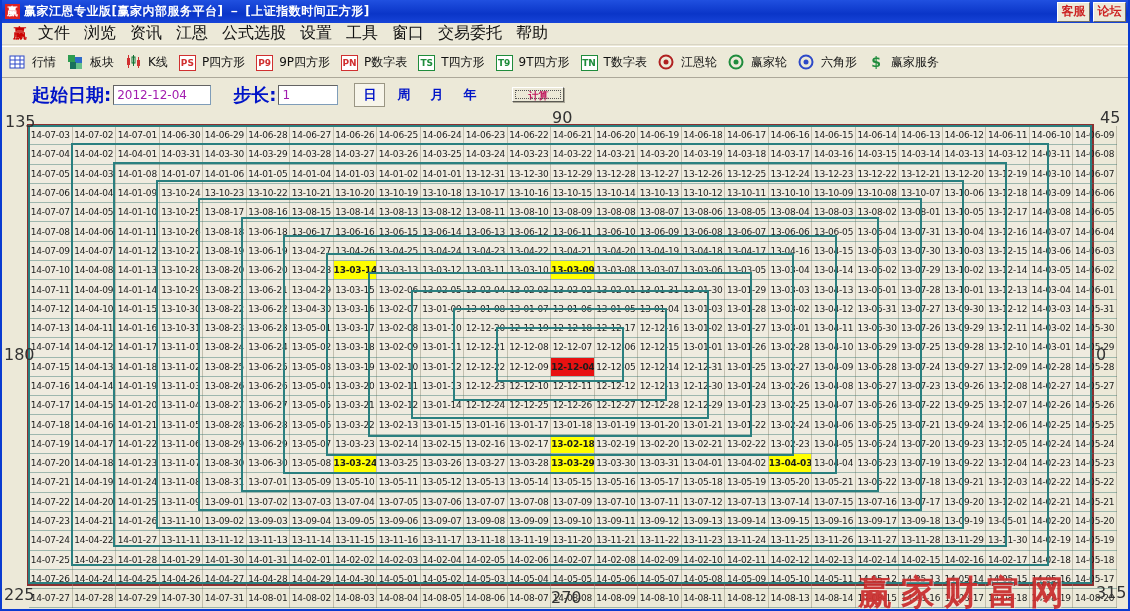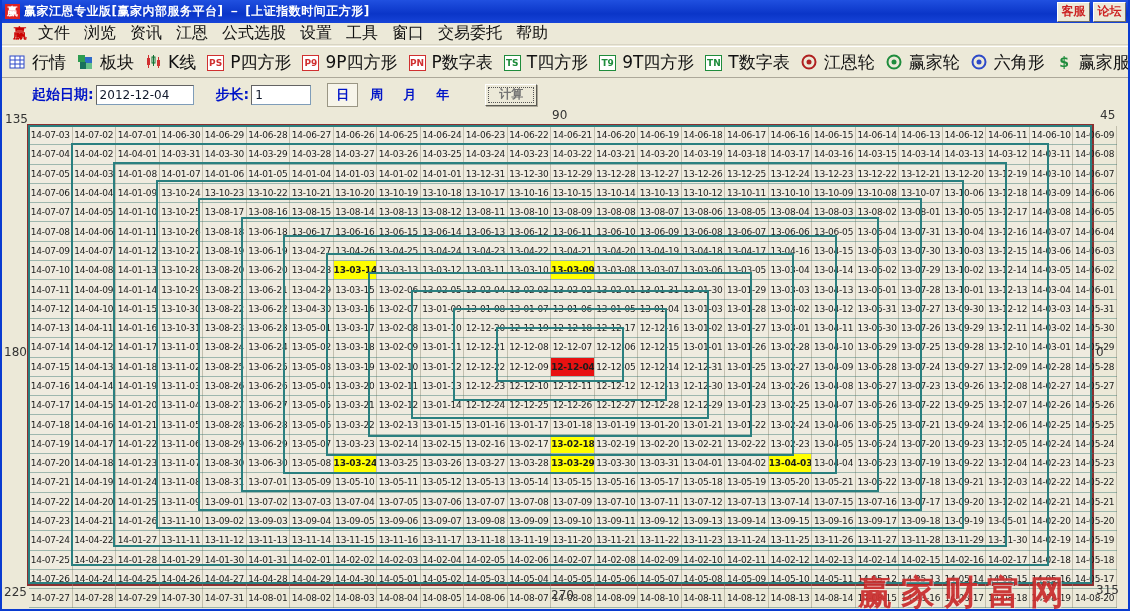--- a/index.html
+++ b/index.html
@@ -23,48 +23,48 @@
   .menubar{position:absolute;left:0;top:23px;width:100%;height:22px;background:#ece9d8;
     border-bottom:1px solid #d8d4c4;display:flex;align-items:center;padding-left:4px;box-sizing:border-box;}
   .menu-item{font-size:16px;color:#111;padding:2px 7px;white-space:nowrap;}
   .menu-item.brand{color:#c00;font-weight:bold;font-size:14px;padding-right:4px;}
   
   .toolbar{position:absolute;left:0;top:46px;width:100%;height:32px;background:#ece9d8;
     border-top:1px solid #fff;border-bottom:1px solid #aca899;display:flex;align-items:center;
     padding-left:5px;box-sizing:border-box;}
   .tool{display:flex;align-items:center;margin-right:7px;padding:1px 2px;}
   .tool .ic{width:17px;height:16px;margin-right:6px;flex:0 0 auto;position:relative;}
-  .tool .lbl{font-size:17px;color:#111;white-space:nowrap;}
+  .tool .lbl{font-size:12px;color:#111;white-space:nowrap;}
   .badge{display:block;width:15px;height:14px;margin-top:1px;background:#fff;
     font-size:9px;font-weight:bold;text-align:center;line-height:14px;}
   .ic svg{display:block}
   
   .controls{position:absolute;left:0;top:79px;width:100%;height:31px;background:#ece9d8;display:flex;align-items:center;}
-  .c-label{color:#0014c8;font-size:14px;font-weight:bold;white-space:nowrap;}
+  .c-label{color:#0014c8;font-size:18px;font-weight:bold;white-space:nowrap;}
   .c-input{background:#fff;border:1px solid #7f9db9;border-top-color:#636363;border-left-color:#636363;
-    height:18px;font-size:12px;color:#0f172a;padding:0 3px;font-family:"DejaVu Sans",sans-serif;}
+    height:18px;font-size:12px;color:#a21caf;padding:0 3px;font-family:"DejaVu Sans",sans-serif;}
   .step-opt{color:#0014c8;font-size:13px;font-weight:bold;padding:2px 8px;margin:0 2px;}
   .step-opt.active{background:#f7f5ea;border:1px solid #9a9684;padding:2px 8px;}
-  .calc-btn{margin-left:26px;height:22px;min-width:52px;background:#ece9d8;color:#737373;
-    font-size:12px;font-weight:bold;border:1px solid #fff;border-right-color:#5a5a53;
+  .calc-btn{margin-left:26px;height:15px;min-width:52px;background:#ece9d8;color:#be185d;
+    font-size:10px;font-weight:bold;border:1px solid #fff;border-right-color:#5a5a53;
     border-bottom-color:#5a5a53;box-shadow:1px 1px 0 #aca899;outline:1px dotted #555;outline-offset:-4px;}
   
   #grid-wrap{position:absolute;left:25px;top:124px;width:1063px;height:458px;
     border:2px solid #8c2f2f;background:#efebdf;box-sizing:content-box;}
   table.gann{border-collapse:collapse;table-layout:fixed;width:1063px;height:458px;}
   table.gann td{width:42.52px;height:18.3px;padding:0;margin:0;text-align:center;vertical-align:middle;
     font-size:9px;letter-spacing:-0.2px;color:#1c1c1c;white-space:nowrap;overflow:hidden;
     border-right:1px solid rgba(150,148,128,.5);border-bottom:1px solid rgba(60,120,115,.45);}
   td.k{color:#1c1c1c;} td.r{color:#c03232;} td.m{color:#cc3fcc;}
   td.y{color:#c03232;background:#ffff00;font-weight:bold;}
   td.c{color:#ffffff;background:#e81111;font-weight:bold;}
   #rings{position:absolute;left:0;top:0;width:1063px;height:458px;pointer-events:none;}
   .ring{position:absolute;border:2px solid #2a7f7f;box-sizing:border-box;}
   
-  .angle{position:absolute;font-size:12px;color:#333;z-index:1;}
+  .angle{position:absolute;font-size:16px;color:#333;z-index:1;}
   
   .watermark{position:absolute;left:856px;top:570px;z-index:5;color:rgba(198,34,34,.88);
     font-family:"DejaVu Serif","Liberation Serif",serif;font-size:34px;font-weight:bold;
     letter-spacing:9px;white-space:nowrap;text-shadow:1px 1px 0 rgba(255,230,230,.6);}
 </style>
 </head>
 <body>
 
 <div class="titlebar">
   <span class="app-logo">赢</span>

